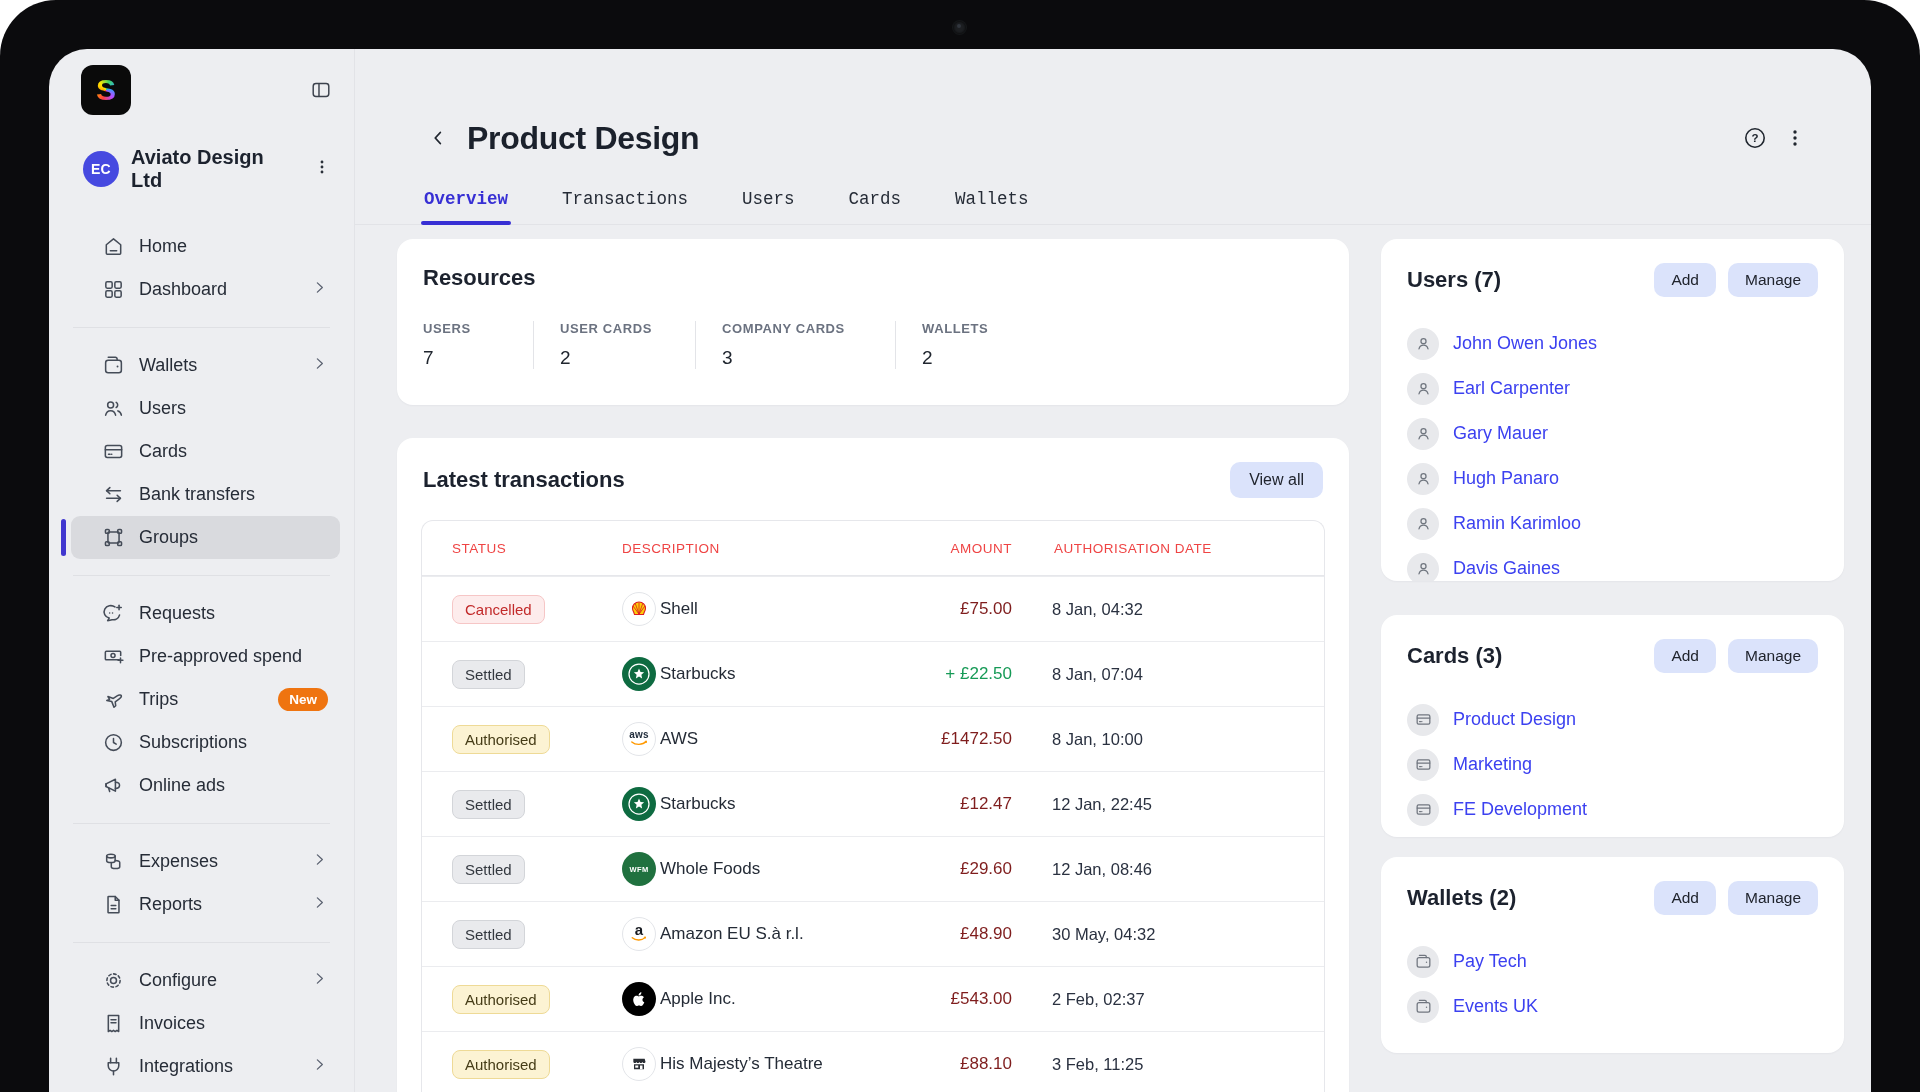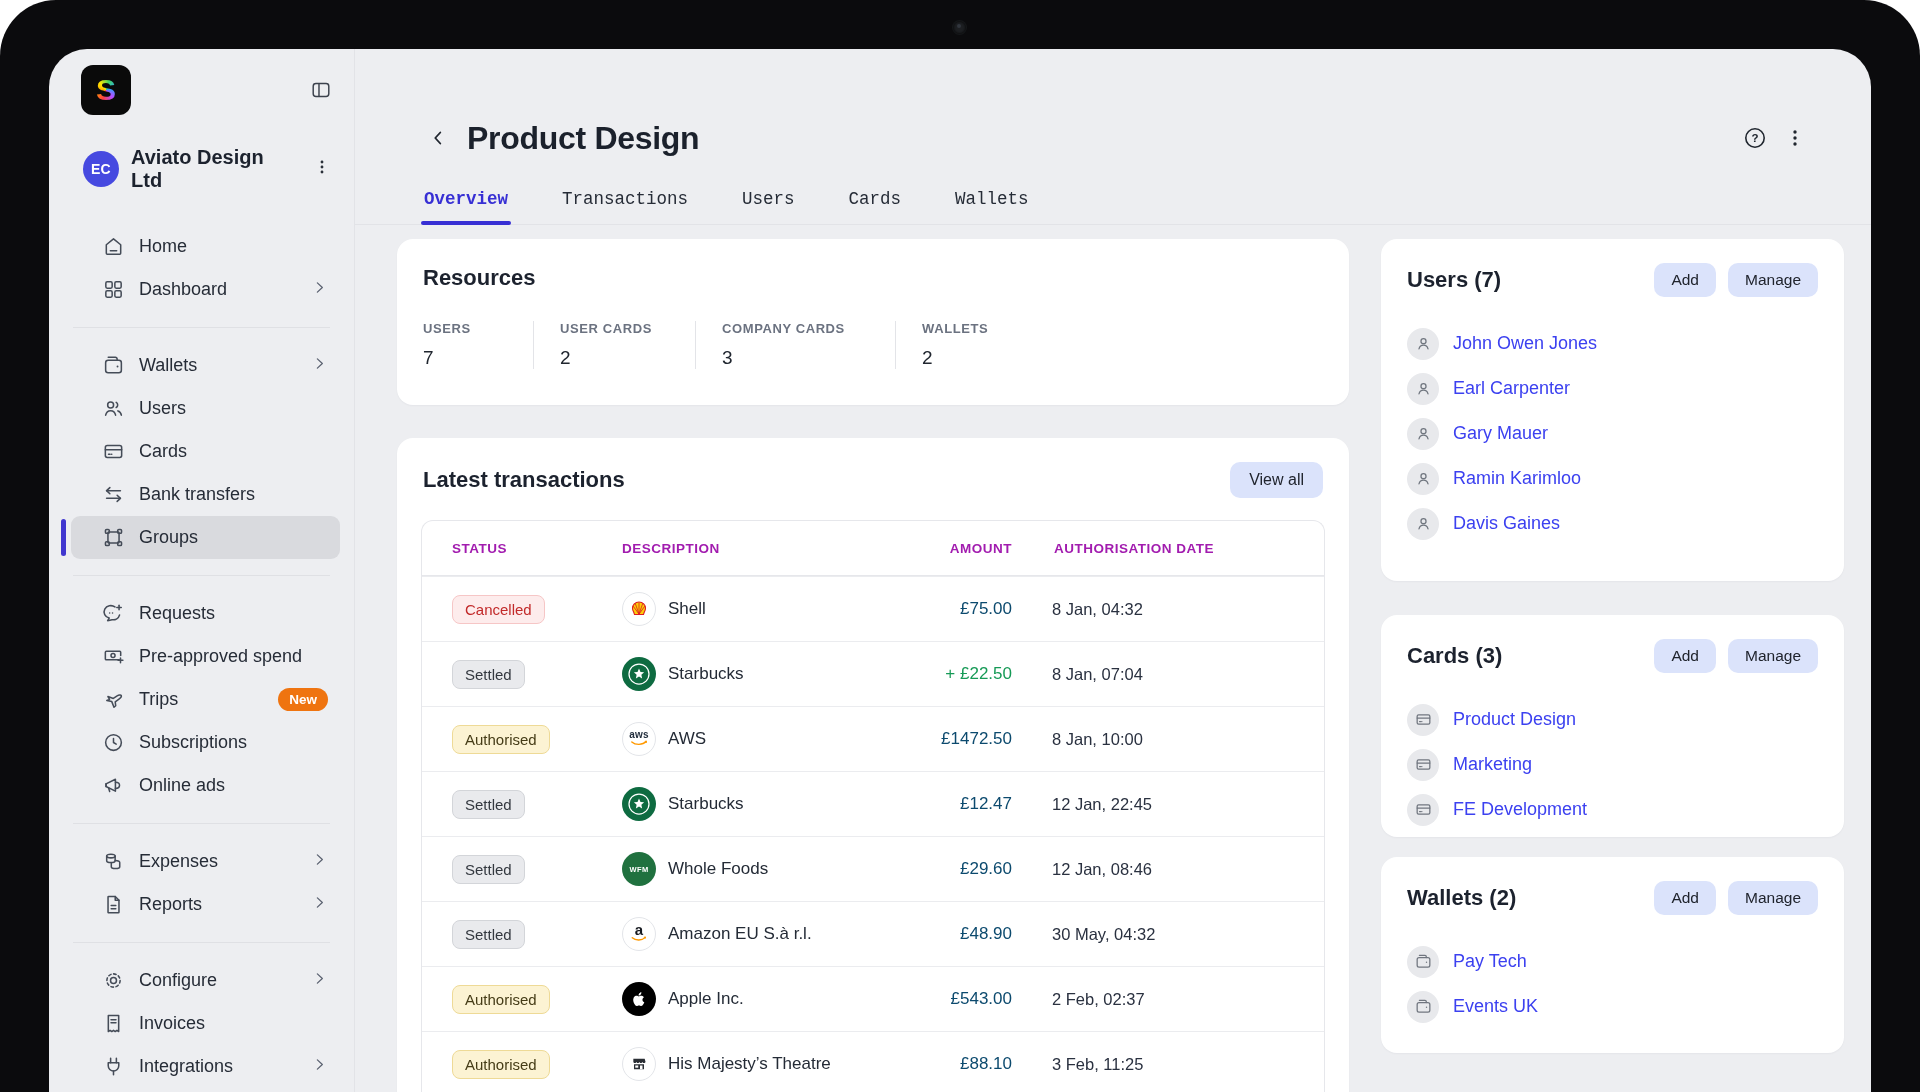--- a/index.html
+++ b/index.html
@@ -69,37 +69,37 @@
 
   
   .tx-card { flex:1; padding:24px 24px 0; min-height:700px; }
   .tx-head { display:flex; align-items:center; justify-content:space-between; padding:0 2px; }
   .pill-btn { background:#dbe3fb; border:none; border-radius:10px; color:#20242d; font-size:16px;
     font-family:inherit; padding:9px 19px; cursor:pointer; }
   .tx-table { border:1px solid #e6e7eb; border-radius:12px 12px 0 0; border-bottom:none; margin-top:22px; overflow:hidden; }
   .tx-row { display:grid; grid-template-columns:170px 1fr 170px 242px; align-items:center; padding:0 30px; height:65px; }
   .tx-row + .tx-row { border-top:1px solid #ebecef; }
   .tx-header-row { height:55px; border-bottom:1px solid #e6e7eb; }
-  .th { font-size:13.5px; font-weight:700; letter-spacing:.5px; color:#a21caf; }
+  .th { font-size:13.5px; font-weight:400; letter-spacing:.5px; color:#ef4444; }
   .th-amount { text-align:right; padding-right:40px; }
   .th-date { padding-left:2px; }
   .badge { display:inline-block; font-size:15px; padding:5px 12px; border-radius:8px; border:1px solid transparent; }
   .badge-cancelled { background:#fdecec; border-color:#f6c6c6; color:#c22a2a; }
   .badge-settled { background:#e9eaed; border-color:#d3d5d9; color:#33383f; }
   .badge-authorised { background:#fcf3d3; border-color:#eeda96; color:#453c17; }
-  .merchant { display:flex; align-items:center; gap:12px; font-size:17px; color:#242b36; }
+  .merchant { display:flex; align-items:center; gap:4px; font-size:17px; color:#242b36; }
   .mlogo { width:34px; height:34px; border-radius:50%; display:flex; align-items:center; justify-content:center;
     flex:0 0 34px; position:relative; overflow:hidden; }
   .mlogo.white { background:#fff; border:1px solid #e3e5e9; }
   .mlogo.sbux { background:#0e6b41; } .mlogo.wf { background:#20713f; } .mlogo.apple { background:#000; }
   .aws-wrap{display:flex;flex-direction:column;align-items:center;line-height:1}
   .aws-txt{font-size:10px;font-weight:800;color:#232f3e;letter-spacing:.2px}
   .amz-txt{font-size:15px;font-weight:800;color:#16191f;line-height:.8}
   .wfm-txt{font-size:7.5px;font-weight:800;color:#fff;letter-spacing:.4px}
-  .amt { font-size:17px; color:#0c4a6e; text-align:right; padding-right:40px; }
+  .amt { font-size:17px; color:#7f1d1d; text-align:right; padding-right:40px; }
   .amt-credit { color:#169a56; }
   .tx-date { font-size:16.5px; color:#2a3140; }
 
   
   .side-card { padding:24px 26px; }
   .side-head { display:flex; align-items:center; }
   .side-head .card-title { flex:1; }
   .side-head .pill-btn { margin-left:12px; padding:8px 17px; font-size:15.5px; }
   .side-list { margin-top:24px; }
   .side-item { display:flex; align-items:center; gap:14px; height:45px; cursor:pointer; }
@@ -581,20 +581,29 @@
                   </span>
                 <a class="side-link">Gary Mauer</a>
               </div>
               <div class="side-item">
                 <span class="li-ic">
                     <svg viewBox="0 0 24 24">
                       <circle cx="12" cy="9" r="3.2"></circle>
                       <path d="M6.3 18.8c.8-3 3-4.7 5.7-4.7s4.9 1.7 5.7 4.7"></path>
                     </svg>
                   </span>
+                <a class="side-link">Hugh Panaro</a>
+              </div>
+              <div class="side-item">
+                <span class="li-ic">
+                    <svg viewBox="0 0 24 24">
+                      <circle cx="12" cy="9" r="3.2"></circle>
+                      <path d="M6.3 18.8c.8-3 3-4.7 5.7-4.7s4.9 1.7 5.7 4.7"></path>
+                    </svg>
+                  </span>
                 <a class="side-link">Ramin Karimloo</a>
               </div>
               <div class="side-item">
                 <span class="li-ic">
                     <svg viewBox="0 0 24 24">
                       <circle cx="12" cy="9" r="3.2"></circle>
                       <path d="M6.3 18.8c.8-3 3-4.7 5.7-4.7s4.9 1.7 5.7 4.7"></path>
                     </svg>
                   </span>
                 <a class="side-link">Davis Gaines</a>

